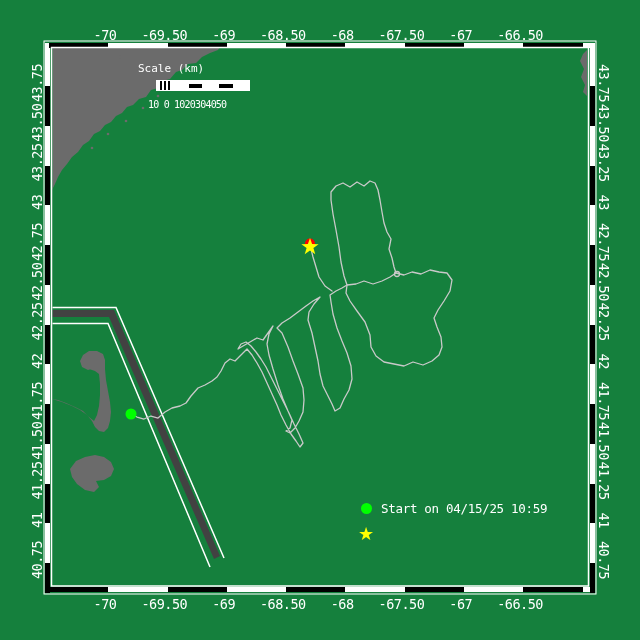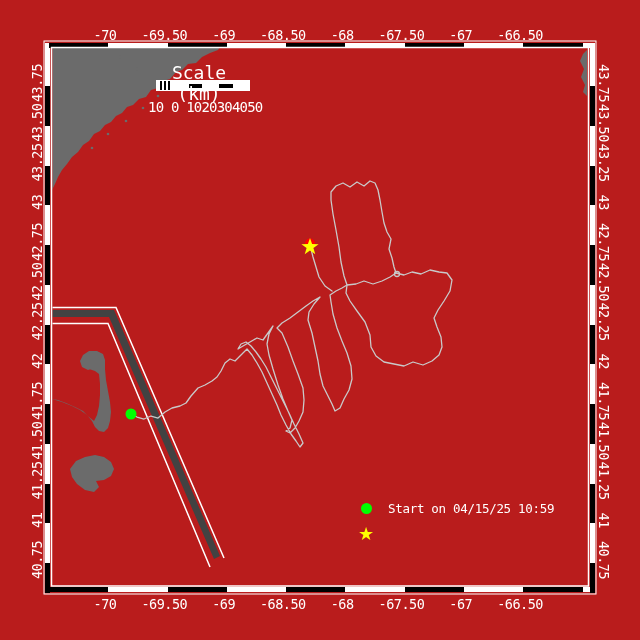--- a/index.html
+++ b/index.html
@@ -1,29 +1,29 @@
 <!DOCTYPE html>
 <html><head>
 <meta charset="utf-8">
 <style>
   html,body{margin:0;padding:0;background:#000;}
-  #stage{position:relative;width:640px;height:640px;background:#b91c1c;overflow:hidden;
+  #stage{position:relative;width:640px;height:640px;background:#15803d;overflow:hidden;
          font-family:"DejaVu Sans Mono", monospace;}
   svg{position:absolute;left:0;top:0;}
   .ticklabel{font:13.5px "DejaVu Sans Mono", monospace;fill:#fff;text-anchor:middle;
              dominant-baseline:central;letter-spacing:-0.5px;}
   .overlay-text{position:absolute;color:#fff;font-family:"DejaVu Sans Mono", monospace;}
-  #scale-title{left:146px;top:62px;width:106px;text-align:center;font-size:18px;}
-  #scale-ticks{left:148px;top:99px;font-size:14px;letter-spacing:-0.8px;white-space:pre;}
+  #scale-title{left:138px;top:62px;width:106px;font-size:11px;}
+  #scale-ticks{left:148px;top:99px;font-size:10px;letter-spacing:-0.8px;white-space:pre;}
   #legend{position:absolute;left:356px;top:496px;}
   .legend-row{display:flex;align-items:center;height:25px;}
   .legend-marker{width:20px;display:flex;justify-content:center;align-items:center;}
   .legend-dot{width:11px;height:11px;border-radius:50%;}
   .legend-star{font-size:18px;line-height:1;font-family:"DejaVu Sans", sans-serif;}
-  .legend-label{color:#fff;font-size:12.5px;letter-spacing:-0.3px;margin-left:12px;white-space:pre;}
+  .legend-label{color:#fff;font-size:12.5px;letter-spacing:-0.3px;margin-left:5px;white-space:pre;}
 </style>
 </head>
 <body>
 
 <div id="stage">
 
   <svg id="map-svg" width="640" height="640" viewBox="0 0 640 640">
     <defs>
       <clipPath id="plotclip">
           <rect x="52.5" y="48" width="535.5" height="537.5"></rect>

